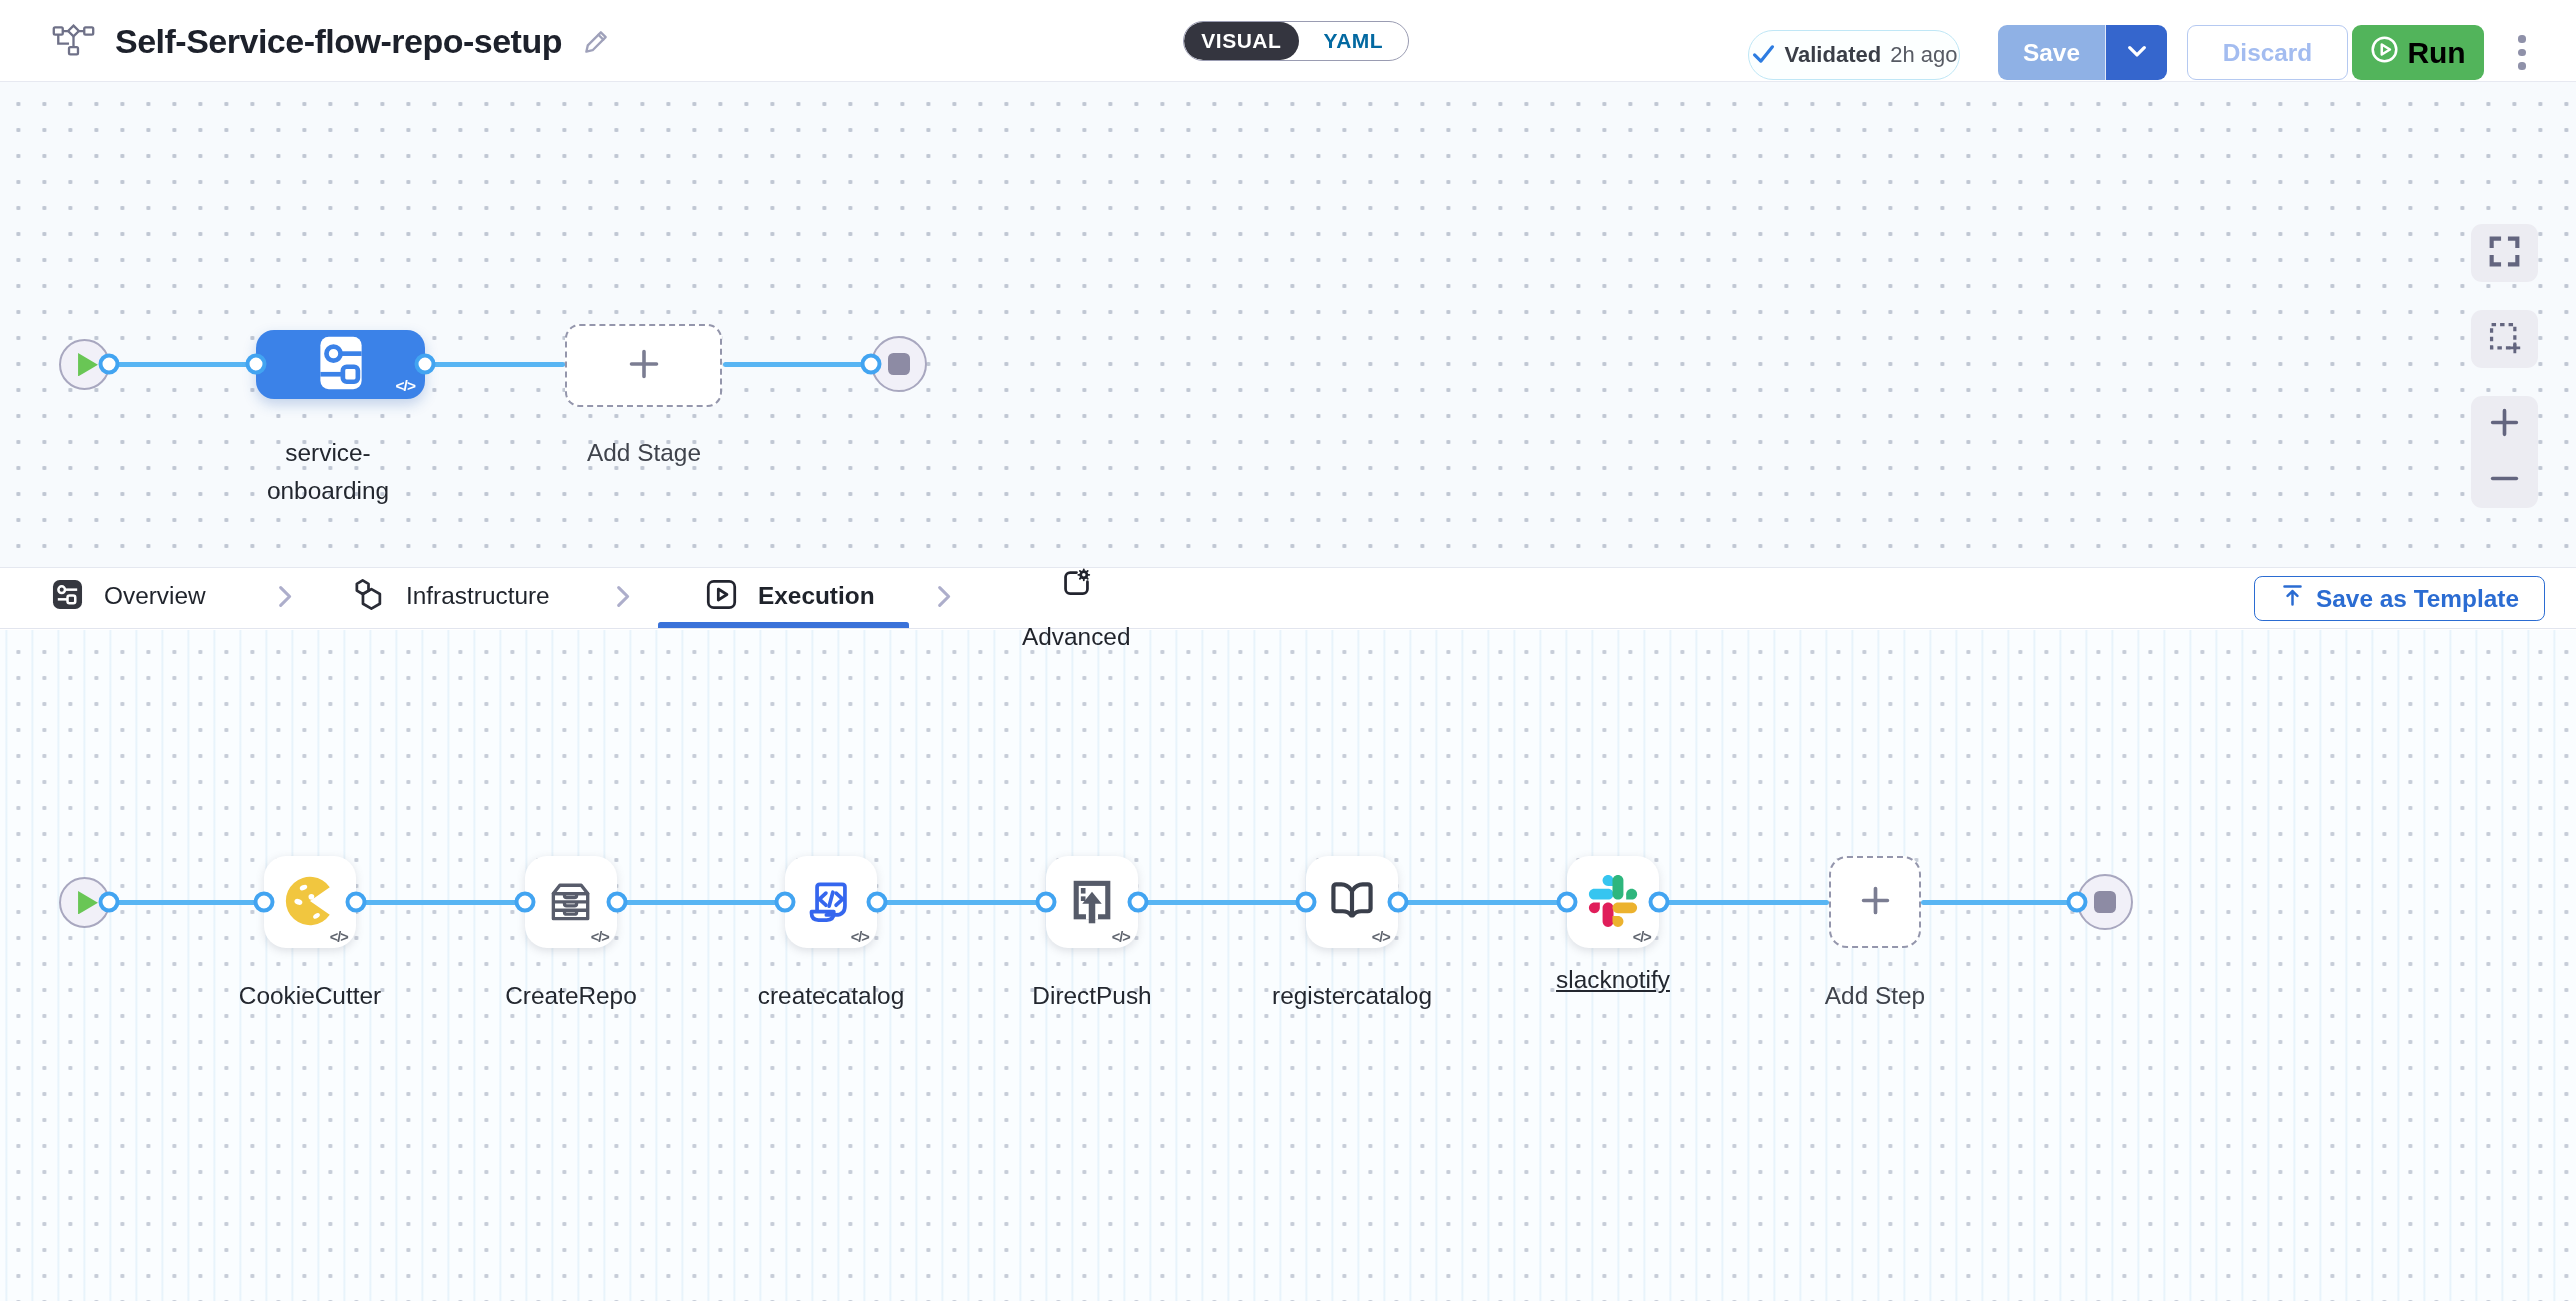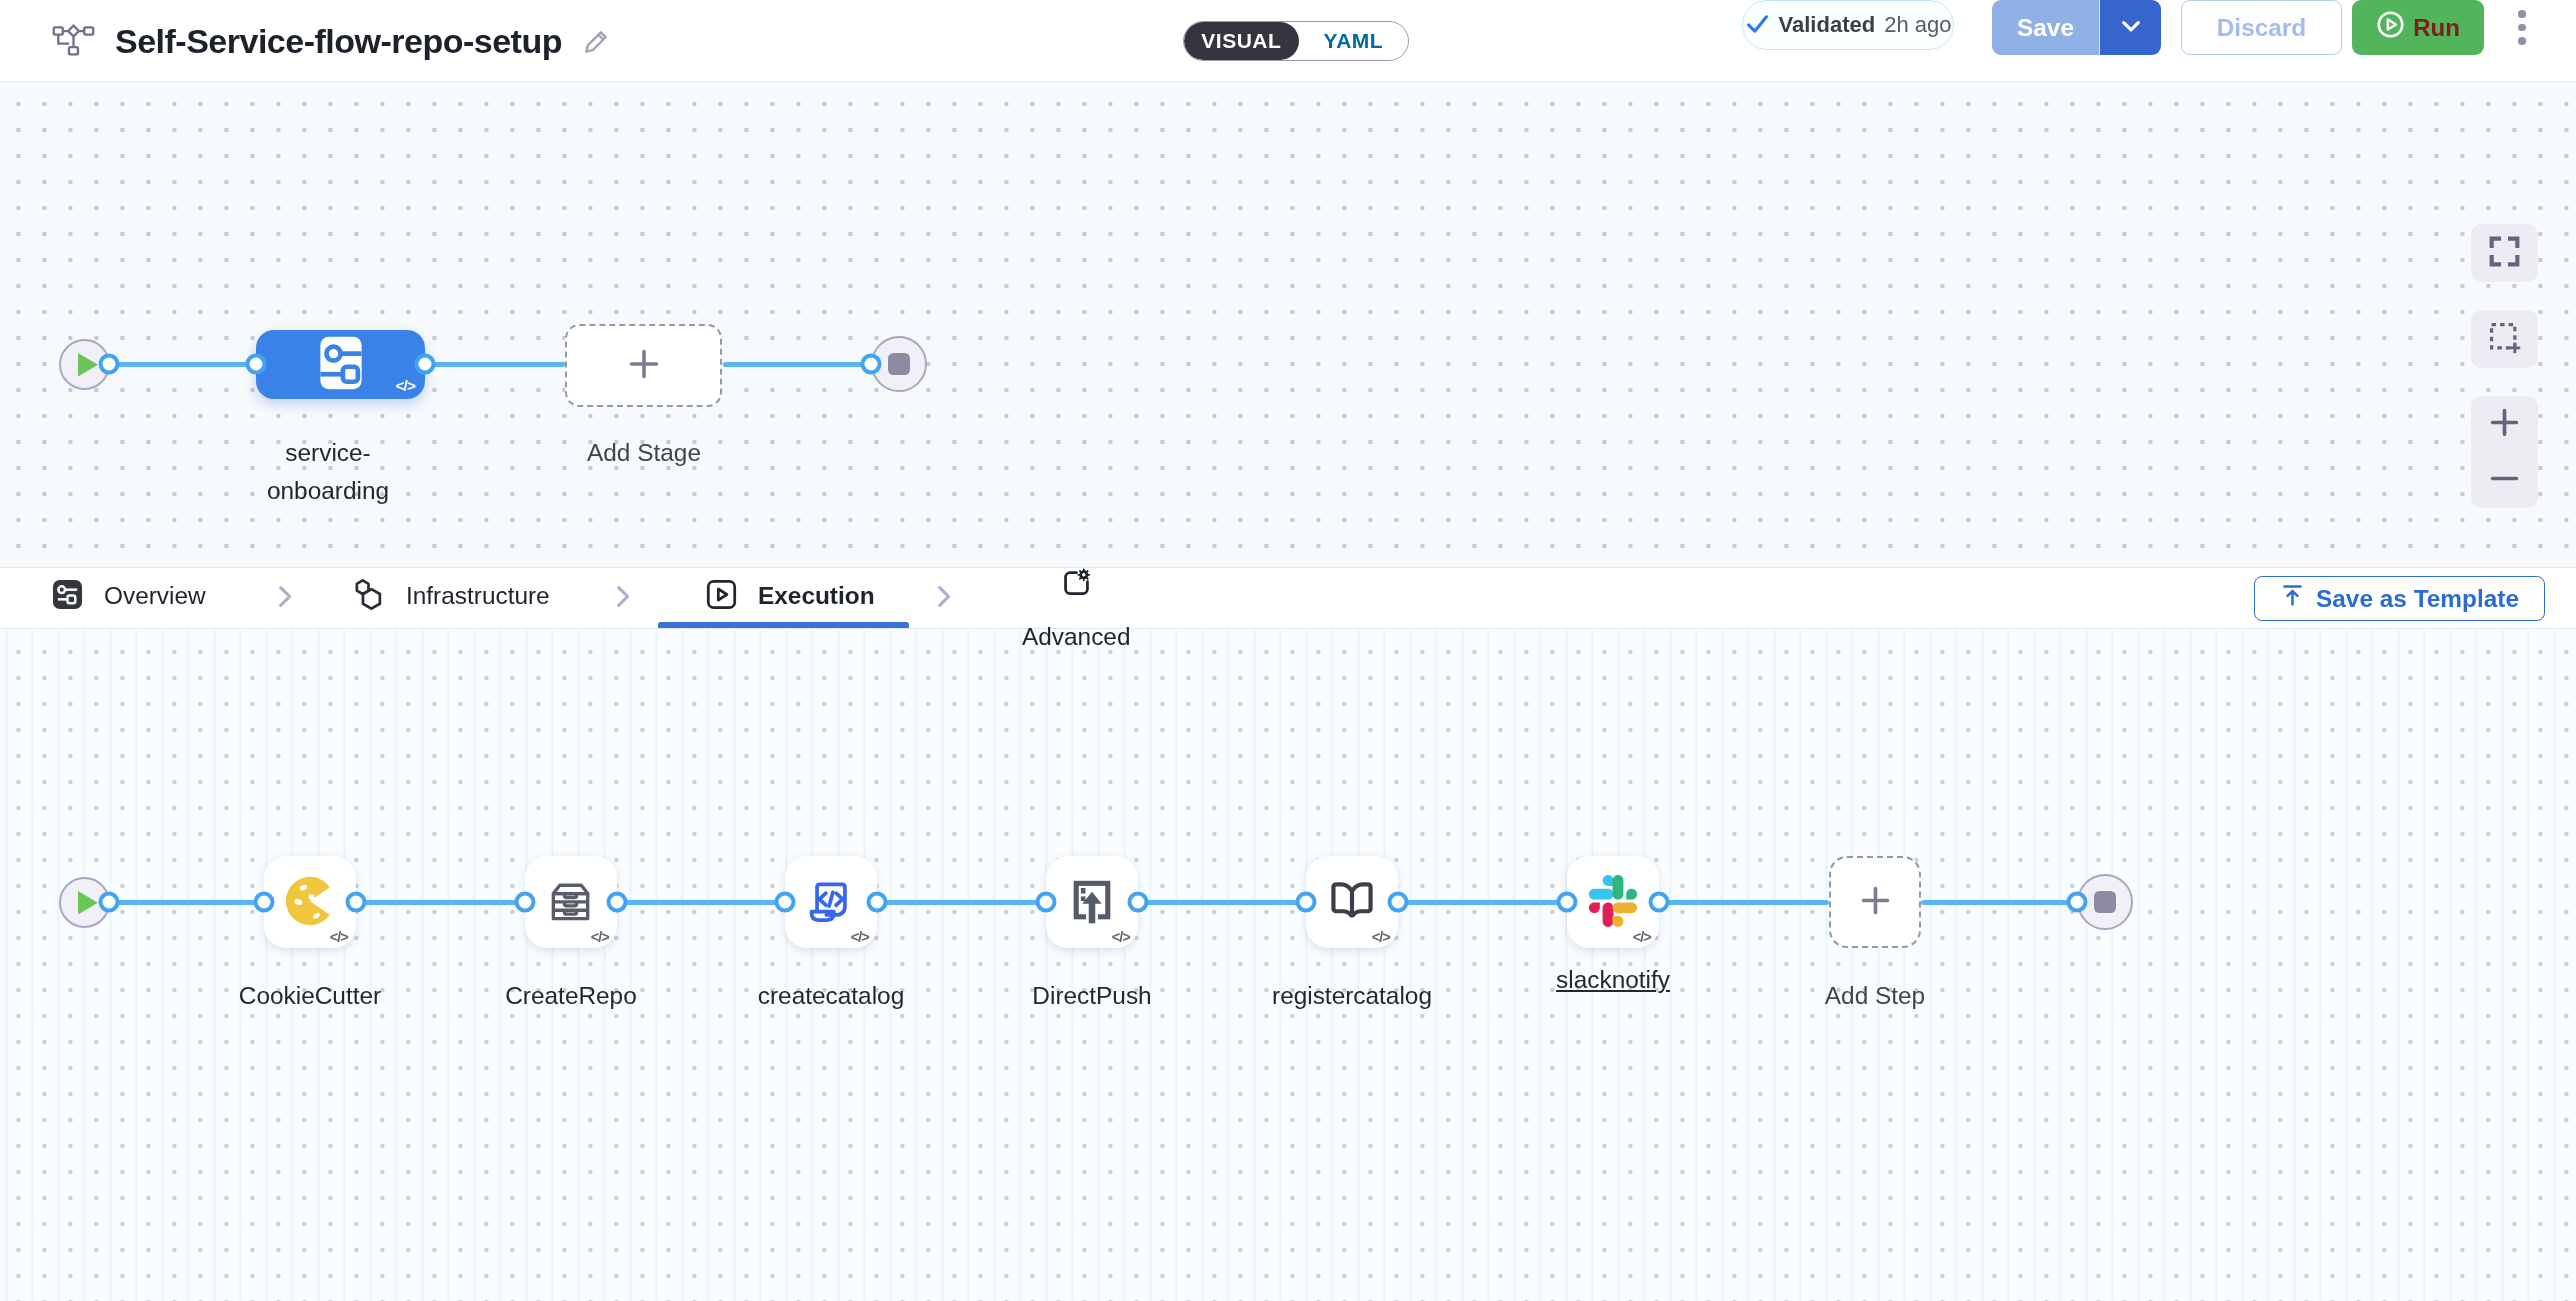--- a/index.html
+++ b/index.html
@@ -9,29 +9,29 @@
   
   .header { position:absolute; left:0; top:0; width:2576px; height:82px; background:#fff; border-bottom:0.9px solid #e7e9f1; z-index:20; }
   .h-left { position:absolute; left:52px; top:0; height:82px; display:flex; align-items:center; gap:20px; }
   .page-title { font-size:34px; font-weight:700; color:#1d212b; letter-spacing:-0.5px; }
   .icon-btn { background:none; border:none; cursor:pointer; display:flex; align-items:center; }
 
   .mode-toggle { position:absolute; left:1183px; top:21px; width:226px; height:40px; border:1.4px solid #9areplace; border:1.4px solid #9a9cb2; border-radius:20px; background:#fff; display:flex; overflow:hidden; }
   .mode-seg { flex:1; display:flex; align-items:center; justify-content:center; font-size:21px; font-weight:700; letter-spacing:0.5px; color:#0369a1; cursor:pointer; }
   .mode-seg.active { background:#34353f; color:#fff; border-radius:20px; flex:1.05; }
 
-  .h-right { position:absolute; right:36px; top:0; height:80px; display:flex; align-items:flex-start; }
+  .h-right { position:absolute; right:36px; top:0; height:80px; display:flex; align-items:flex-end; }
   .validated-badge { width:212px; height:50px; border:1.4px solid #bfe7f6; background:#fcffff; border-radius:25px; display:flex; align-items:center; justify-content:center; gap:9px; cursor:pointer; }
   .validated-badge .v-label { font-size:22px; font-weight:700; color:#3a3e47; }
   .validated-badge .v-time { font-size:22px; color:#575b64; }
   .save-split { display:flex; margin-left:38px; height:55px; border-radius:9px; overflow:hidden; }
   .btn-save { width:107px; background:#8fb1e5; color:#fff; border:none; font-size:24.4px; font-weight:700; cursor:pointer; }
   .btn-save-caret { width:62px; background:#3566cd; border:none; border-left:1.8px solid rgba(255,255,255,.85); cursor:pointer; display:flex; align-items:center; justify-content:center; }
   .btn-discard { margin-left:20px; width:161px; height:55px; background:#fff; border:1.8px solid #b5c9f1; border-radius:9px; color:#a3bcf0; font-size:24.4px; font-weight:700; cursor:pointer; }
-  .btn-run { margin-left:10px; width:132px; height:55px; background:#52b45b; border:none; border-radius:9px; color:#7f1d1d; font-size:24px; font-weight:700; cursor:pointer; display:flex; align-items:center; justify-content:center; gap:8.1px; }
+  .btn-run { margin-left:4px; width:132px; height:55px; background:#52b45b; border:none; border-radius:9px; color:#000000; font-size:30px; font-weight:700; cursor:pointer; display:flex; align-items:center; justify-content:center; gap:8.1px; }
   .kebab { margin-left:20px; width:36px; height:55px; background:none; border:none; cursor:pointer; display:flex; flex-direction:column; align-items:center; justify-content:center; gap:6.3px; }
   .kebab i { width:7.2px; height:7.2px; border-radius:50%; background:#8f91a9; }
 
   
   .canvas { position:absolute; left:0; width:2576px;
     background-color:#f7fafd;
     background-image: radial-gradient(circle, rgba(148,158,178,.55) 2px, transparent 2.4px);
     background-size:26px 26px; background-position:5.4px 9px; }
   .canvas-a { top:82px; height:485px; }
   .canvas-b { top:630px; height:672px; background-color:#fafdff;

